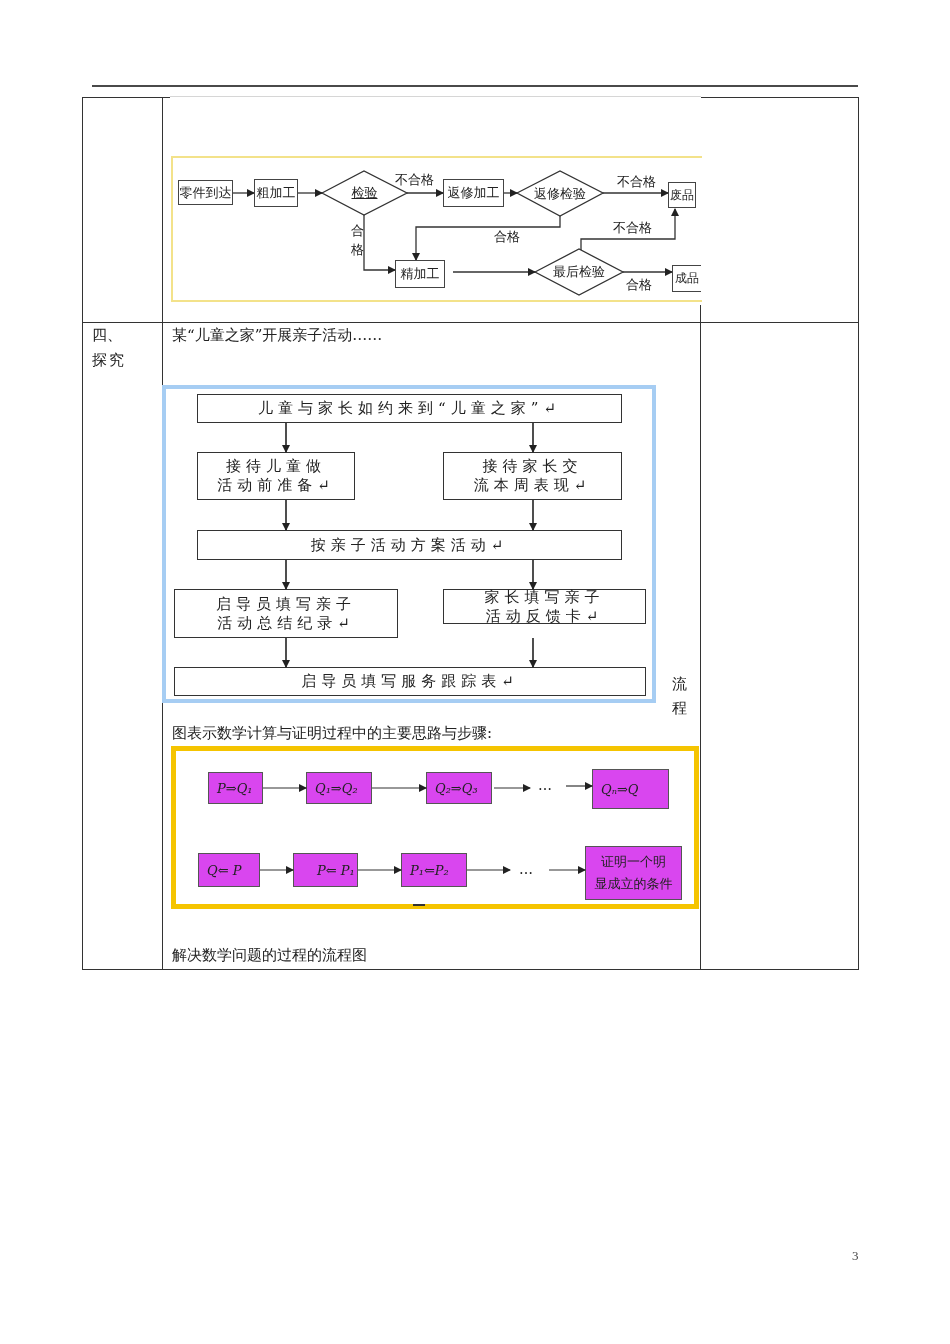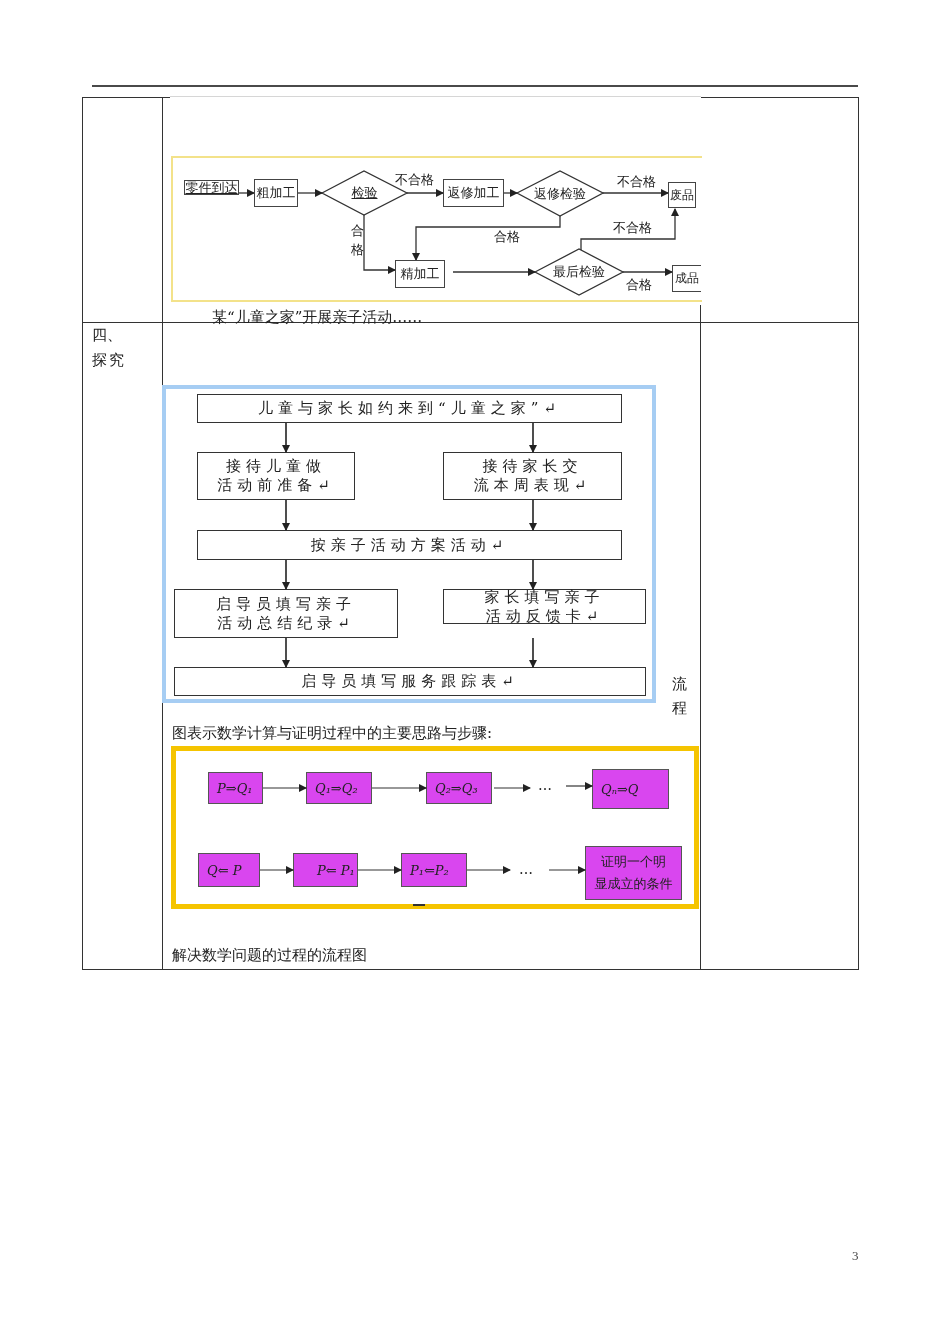--- a/index.html
+++ b/index.html
@@ -50,41 +50,41 @@
 <div class="tline" style="left:82px;top:969px;width:777px;height:1px;"></div>
 <div class="tline" style="left:82px;top:97px;width:1px;height:873px;"></div>
 <div class="tline" style="left:858px;top:97px;width:1px;height:873px;"></div>
 <div class="tline" style="left:162px;top:97px;width:1px;height:873px;"></div>
 <div class="tline" style="left:700px;top:97px;width:1px;height:873px;"></div>
 <div class="tline" style="left:82px;top:322px;width:777px;height:1px;"></div>
 
 <div class="img1"></div>
 <div class="frame1" style="border-top-color: rgb(243, 226, 138); border-bottom-color: rgb(243, 226, 138); border-left-color: rgb(243, 226, 138);"></div>
 
-<div class="n1" style="left:184px;top:180px;width:55px;height:15px;text-decoration:underline;">零件到达</div>
+<div class="n1" style="left:178px;top:180px;width:55px;height:25px;">零件到达</div>
 <div class="n1" style="left:254px;top:179px;width:44px;height:28px;">粗加工</div>
 <div class="d1" style="left:322px;top:171px;width:85px;height:44px;text-decoration:underline;">检验</div>
 <div class="n1" style="left:443px;top:179px;width:61px;height:28px;">返修加工</div>
 <div class="d1" style="left:517px;top:171px;width:86px;height:45px;">返修检验</div>
 <div class="n1" style="left:668px;top:182px;width:28px;height:26px;font-size:12px;">废品</div>
 <div class="n1" style="left:395px;top:260px;width:50px;height:28px;">精加工</div>
 <div class="d1" style="left:535px;top:249px;width:88px;height:46px;">最后检验</div>
 <div class="n1" style="left:672px;top:265px;width:29px;height:27px;font-size:12px;border-right:none;">成品</div>
 
 <div class="el1" style="left:395px;top:172px;">不合格</div>
 <div class="el1" style="left:351px;top:221px;line-height:19px;">合
 格</div>
 <div class="el1" style="left:617px;top:174px;">不合格</div>
 <div class="el1" style="left:494px;top:229px;">合格</div>
 <div class="el1" style="left:613px;top:220px;">不合格</div>
 <div class="el1" style="left:626px;top:277px;">合格</div>
 
 <div class="txt" style="left:92px;top:326px;">四、</div>
 <div class="txt" style="left:92px;top:351px;letter-spacing:2px;">探究</div>
-<div class="txt" style="left:172px;top:308px;margin-left:40px;">某“儿童之家”开展亲子活动……</div>
+<div class="txt" style="left:172px;top:326px;">某“儿童之家”开展亲子活动……</div>
 
 <div class="blue-frame" style="border-color: rgb(166, 205, 243);"></div>
 <div class="n2" style="left:197px;top:394px;width:425px;height:29px;">儿童与家长如约来到“儿童之家”↵</div>
 <div class="n2" style="left:197px;top:452px;width:158px;height:48px;">接待儿童做
 活动前准备↵</div>
 <div class="n2" style="left:443px;top:452px;width:179px;height:48px;">接待家长交
 流本周表现↵</div>
 <div class="n2" style="left:197px;top:530px;width:425px;height:30px;">按亲子活动方案活动↵</div>
 <div class="n2" style="left:174px;top:589px;width:224px;height:49px;">启导员填写亲子
 活动总结纪录↵</div>

